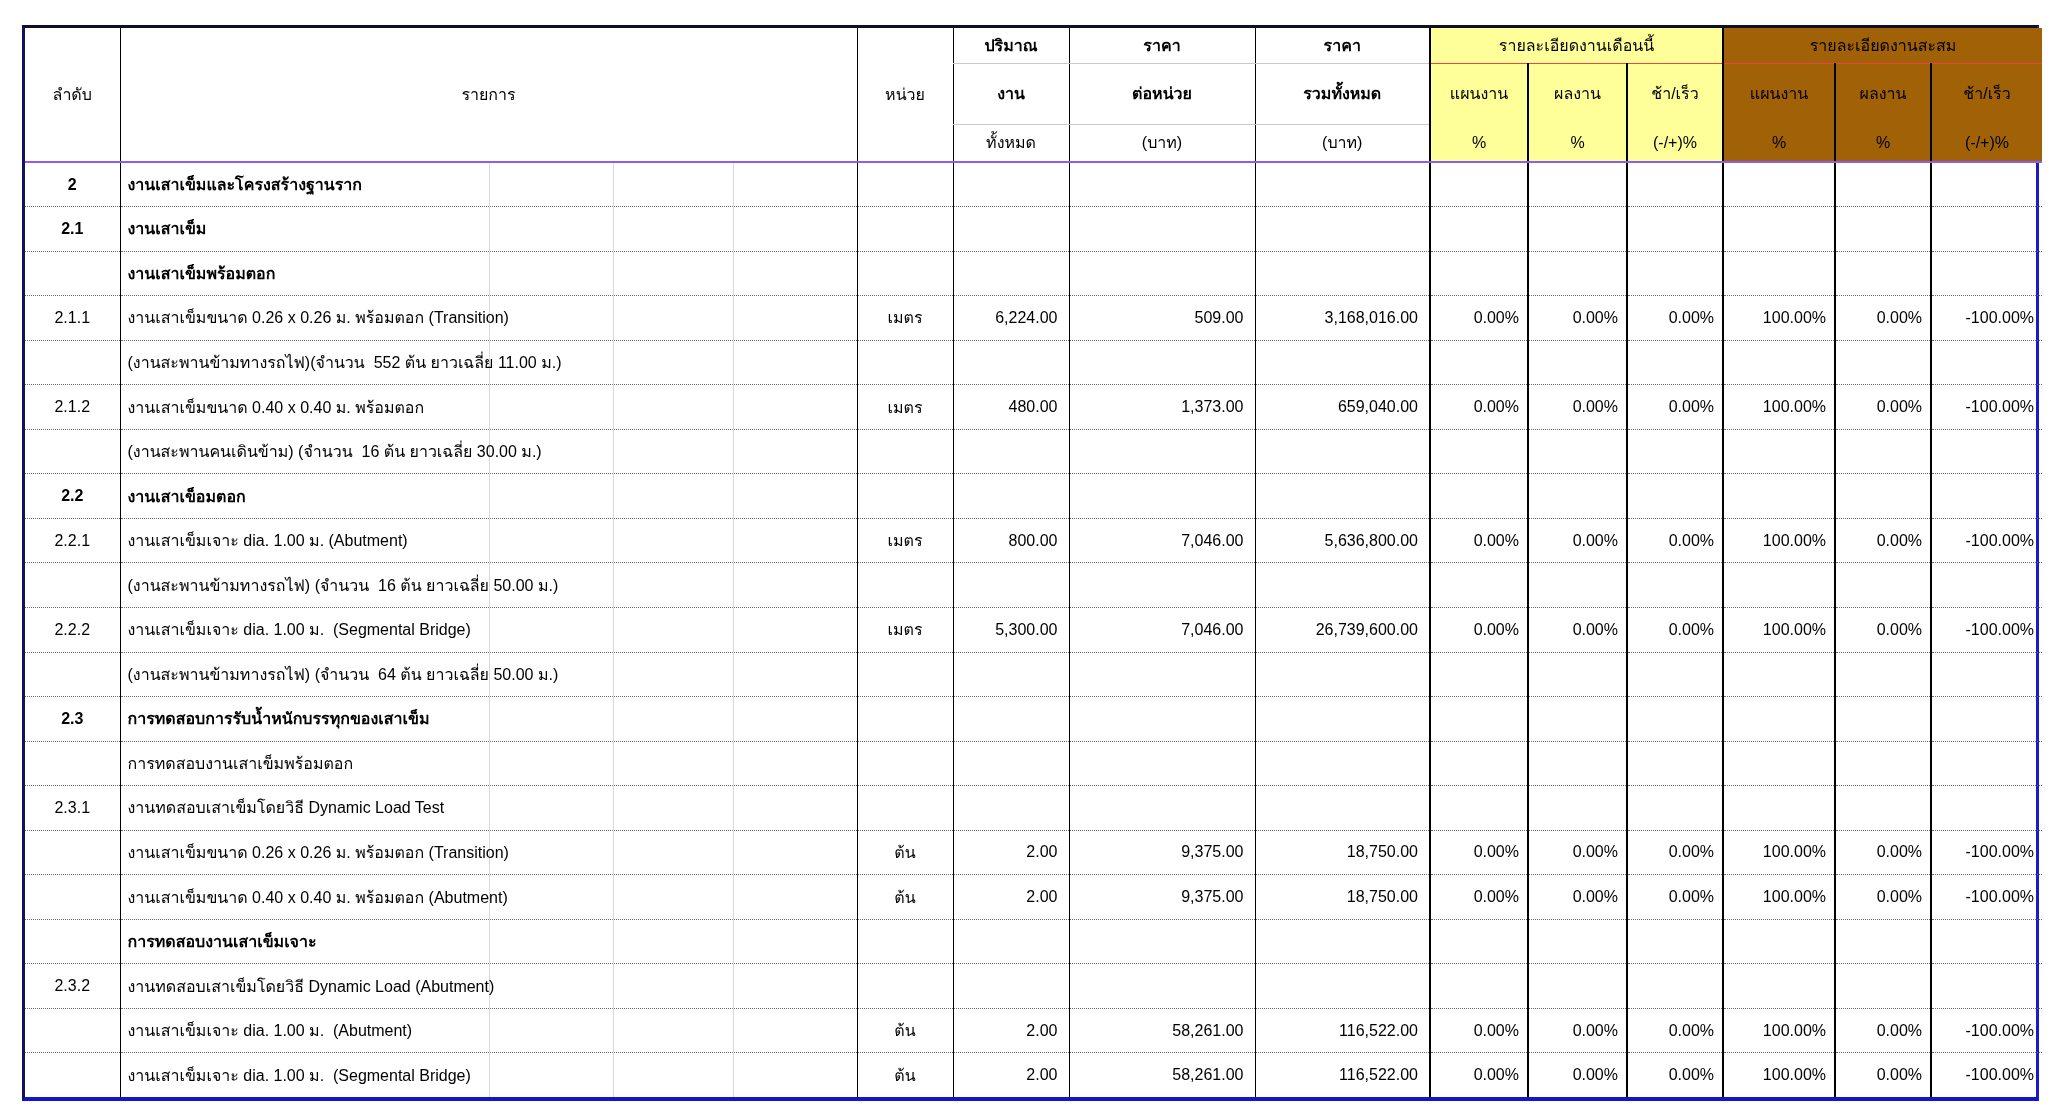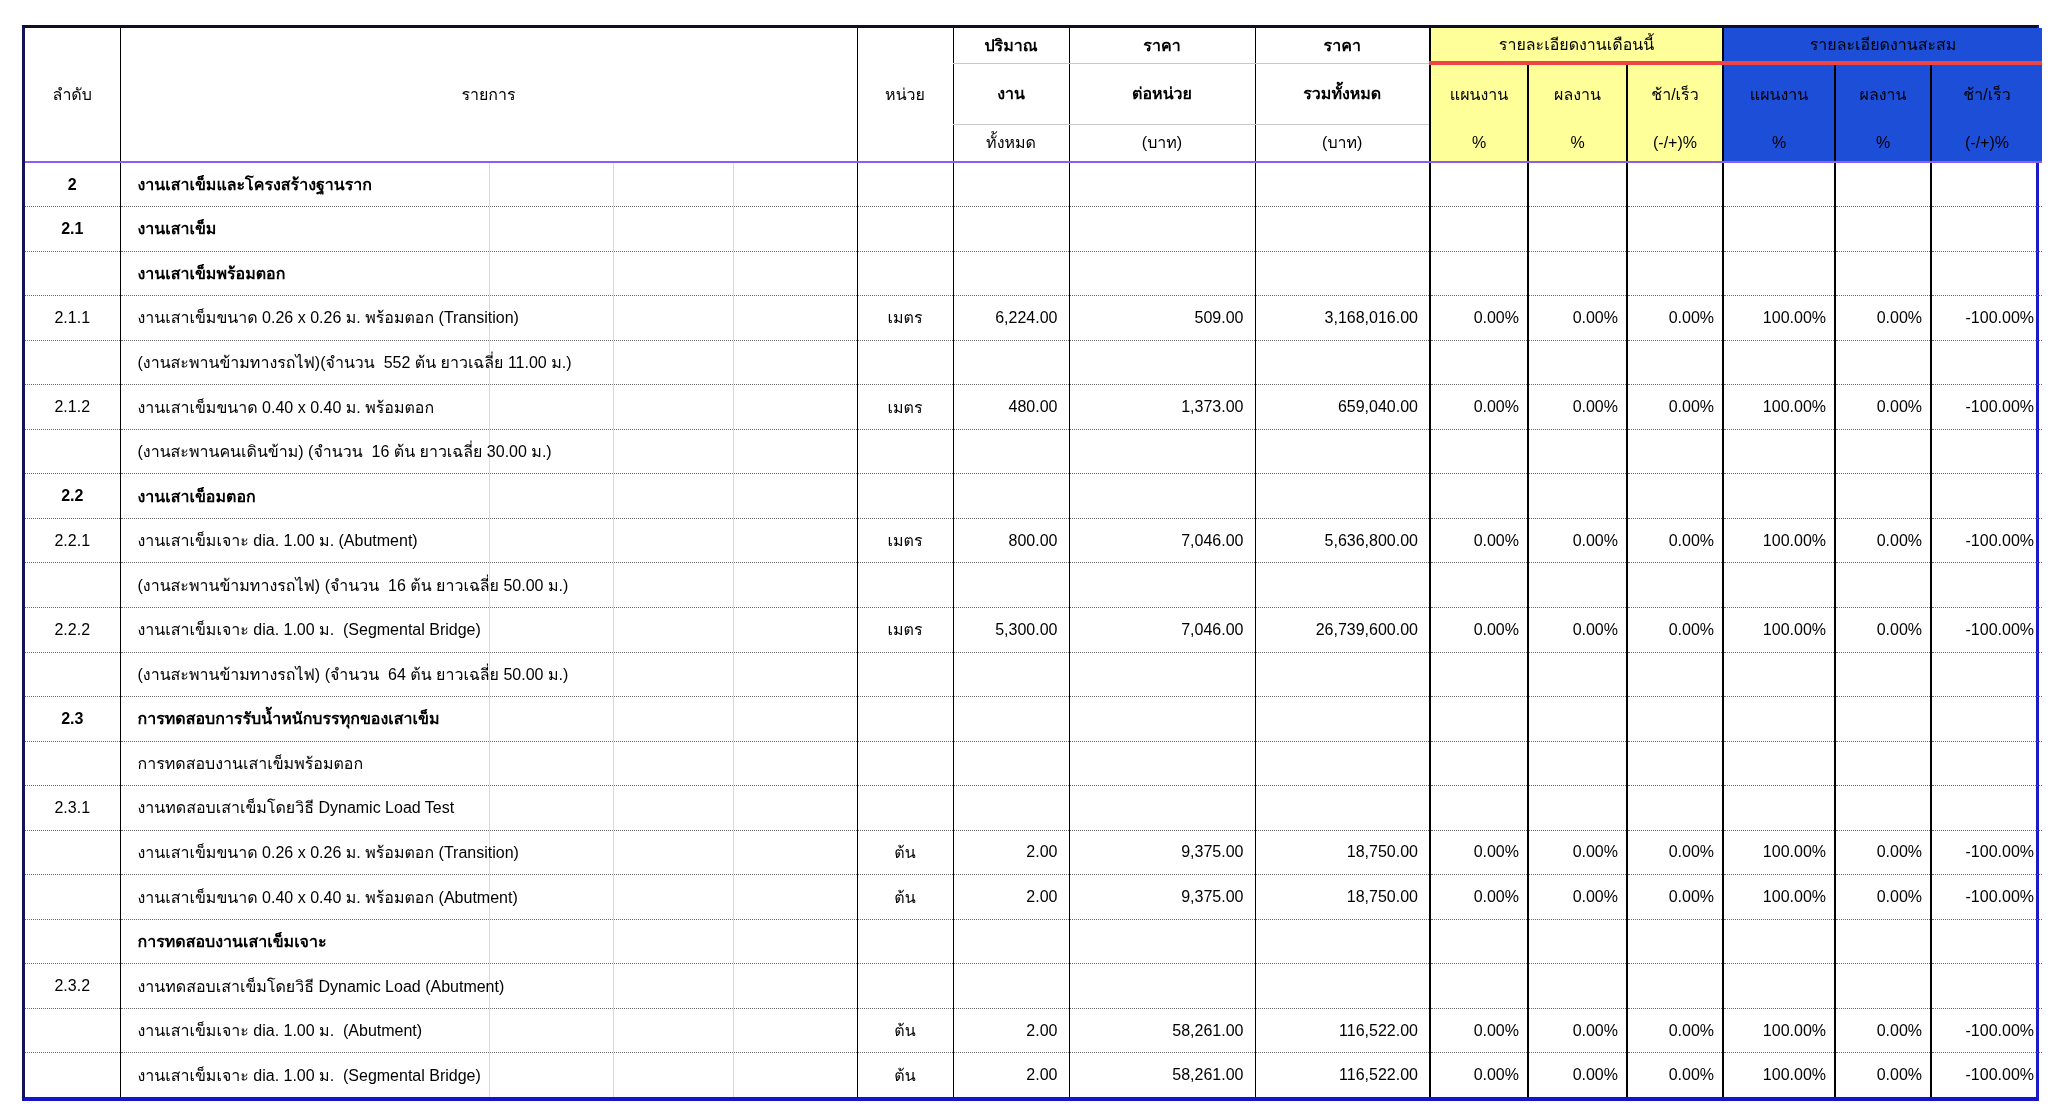--- a/index.html
+++ b/index.html
@@ -41,31 +41,31 @@
   }
   
   th.bl, td.bl { border-left: 1px solid #000; }
   th.bl2, td.bl2 { border-left: 2px solid #000; }
   
   thead tr.hA > th { height: 35px; }
   thead tr.hB > th { height: 61px; }
   thead tr.hC > th { height: 38px; }
   thead th { text-align: center; vertical-align: middle; }
   th.sub { border-bottom: 1px solid #c9c9c9; font-weight: bold; }
-  th.grp { border-bottom: 4px solid #ef4444; margin-left: 6px; }
+  th.grp { border-bottom: 1px solid #ef4444; margin-left: 6px; }
   thead tr.hC > th, th.rowspan3 { border-bottom: 2px solid #8b5cf6; }
   .yellow { background: #FFFF99; }
-  .lav { background: #1d4ed8; }
+  .lav { background: #a16207; }
   
   tbody td { height: 44.55px; border-bottom: 1px dotted #6e6e6e; vertical-align: middle; }
   tbody tr:last-child td { border-bottom: none; }
   td.c-no { text-align: center; }
   td.c-desc {
     text-align: left;
-    padding-left: 17px;
+    padding-left: 7px;
     white-space: pre;
     background-image: linear-gradient(#d9d9d9,#d9d9d9), linear-gradient(#d9d9d9,#d9d9d9), linear-gradient(#d9d9d9,#d9d9d9);
     background-repeat: no-repeat, no-repeat, no-repeat;
     background-size: 1px 100%, 1px 100%, 1px 100%;
     background-position: 368px 0, 492px 0, 612px 0;
   }
   td.c-unit { text-align: center; }
   td.c-num { text-align: right; padding-right: 11px; }
   td.c-pct { text-align: right; padding-right: 8px; }
   tr.bold td { font-weight: 700; }

